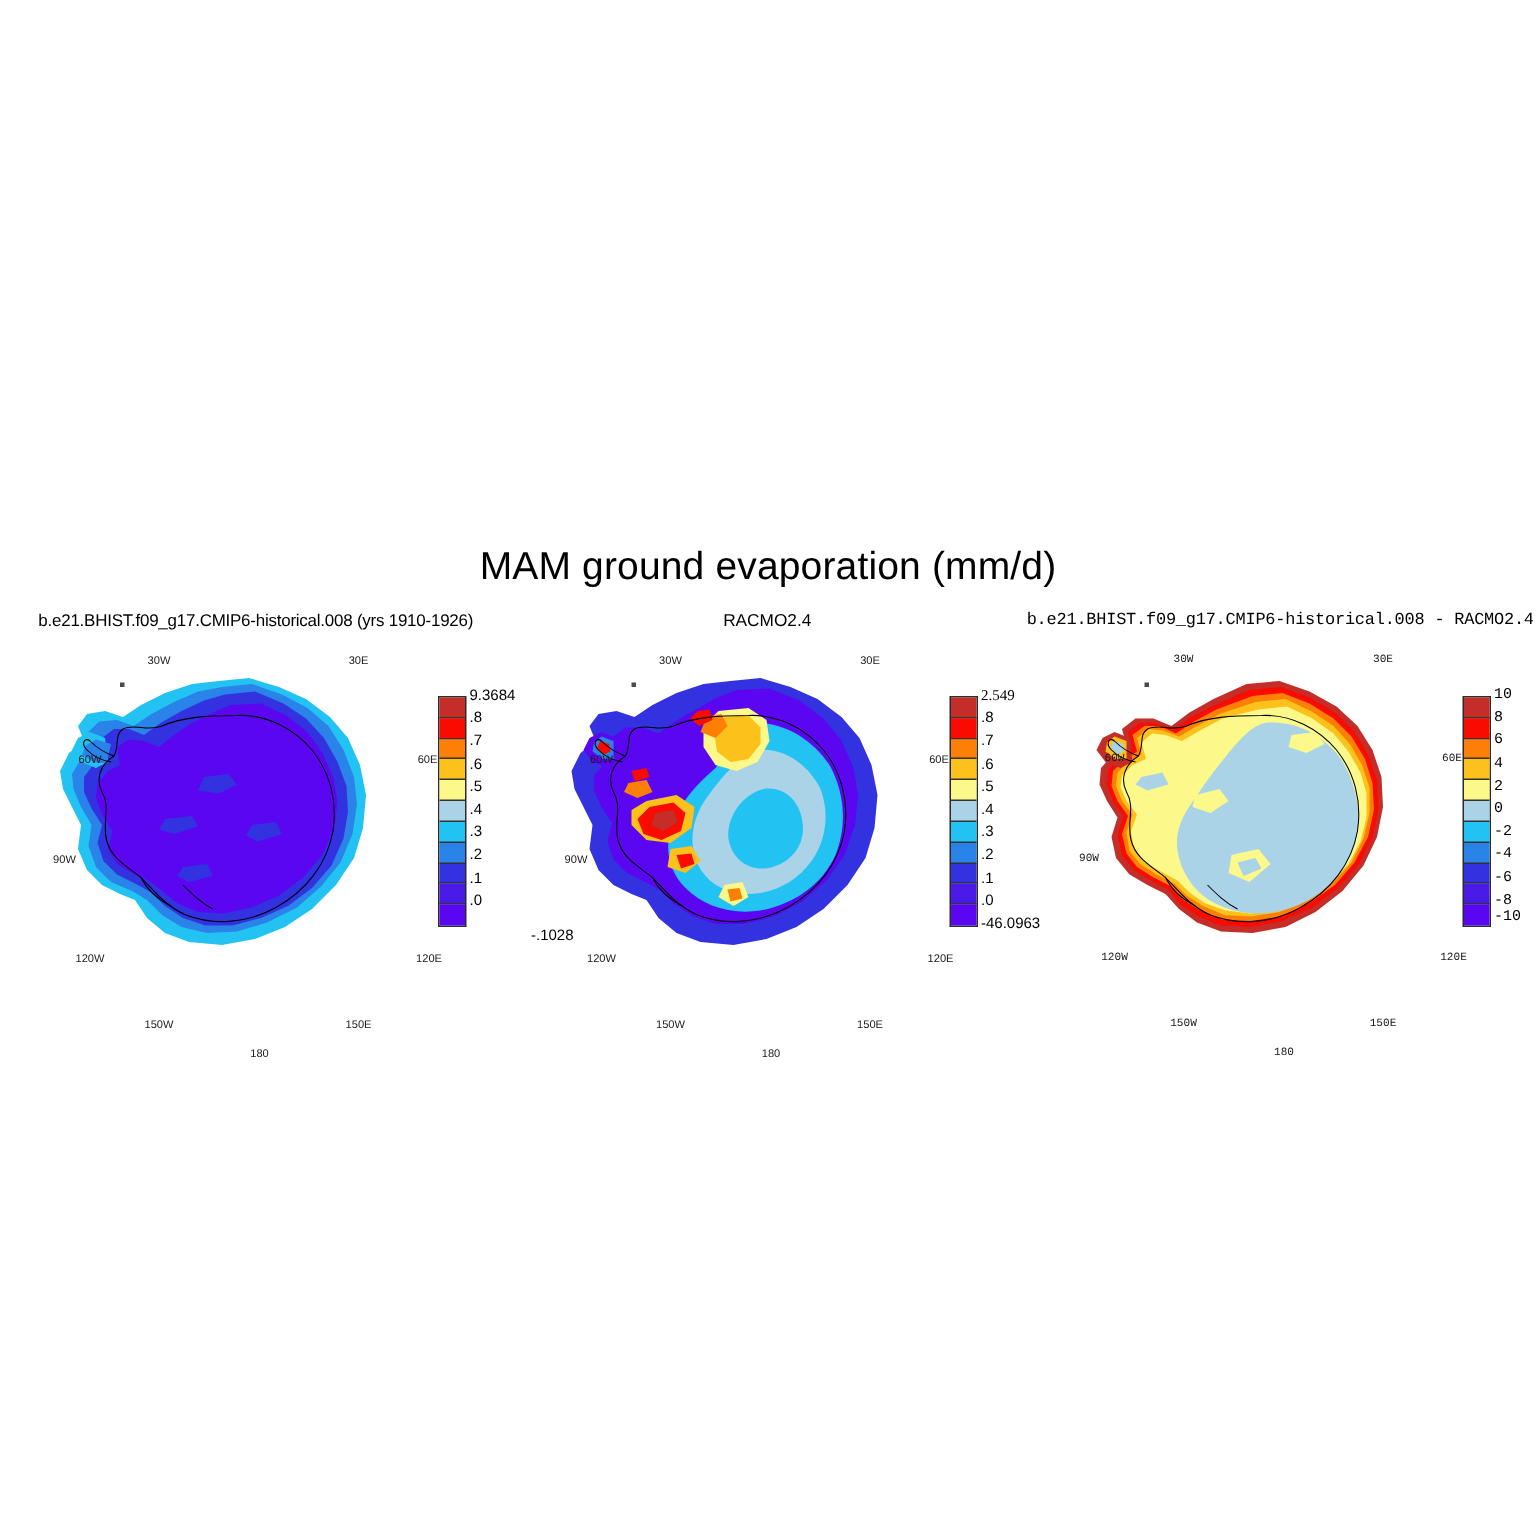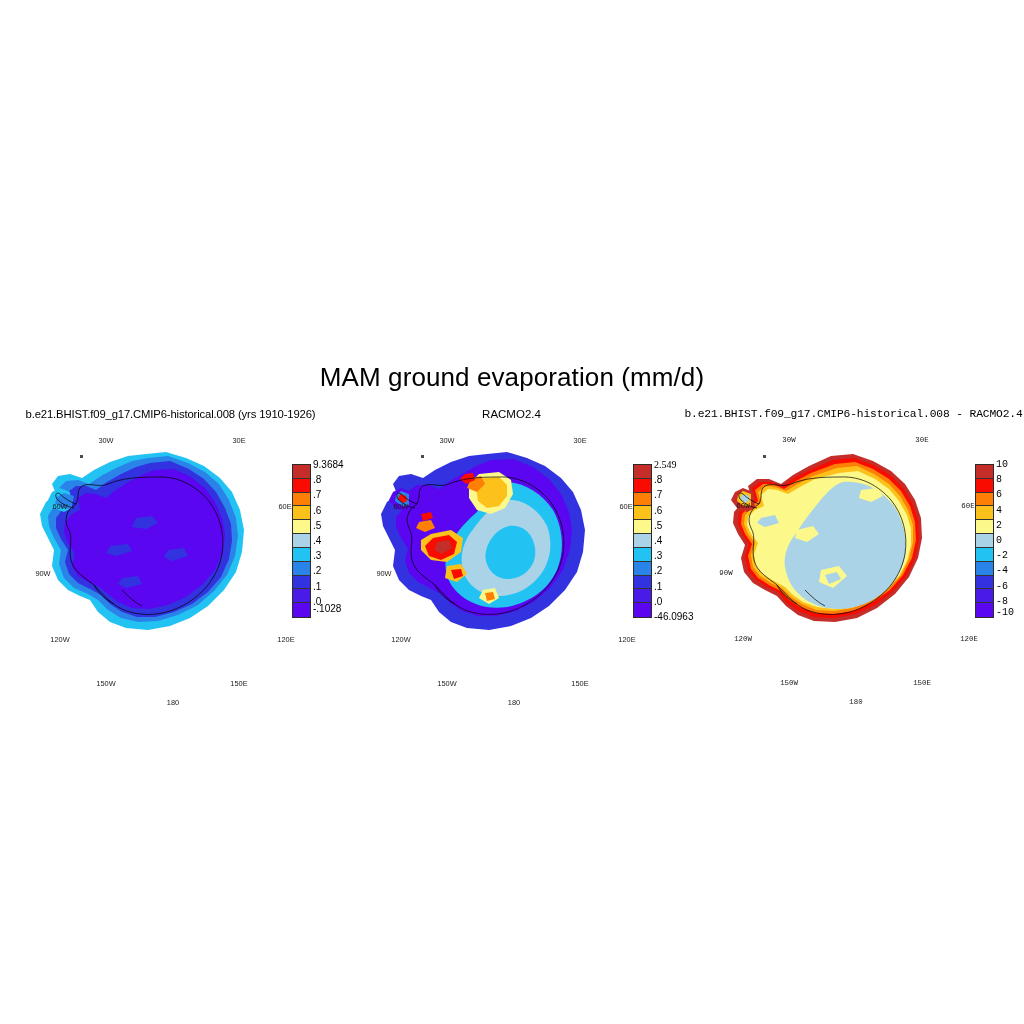--- a/index.html
+++ b/index.html
@@ -184,21 +184,21 @@
       <div class="tk" style="top:0px;">9.3684</div>
       <div class="tk" style="top:15.2px;">.8</div>
       <div class="tk" style="top:30.4px;">.7</div>
       <div class="tk" style="top:45.6px;">.6</div>
       <div class="tk" style="top:60.8px;">.5</div>
       <div class="tk" style="top:76px;">.4</div>
       <div class="tk" style="top:91.2px;">.3</div>
       <div class="tk" style="top:106.4px;">.2</div>
       <div class="tk" style="top:121.6px;">.1</div>
       <div class="tk" style="top:136.8px;">.0</div>
-      <div class="tk" style="top:144px;">-.1028</div>
+      <div class="tk" style="top:160px;margin-left:41px;">-.1028</div>
     </div>
   </div>
 
   <div class="panel" id="panel-1">
     <div class="panel-title">RACMO2.4</div>
     <div class="map-area">
       <div class="speck" style="left:62px; top:25px;"></div>
       <svg class="map-svg" viewBox="0 0 250 250">
         <g>
           <path d="M128 24 L148 22 L168 28 L186 36 L202 48 L214 62 L222 80 L226 100 L224 122 L218 142 L206 160 L190 176 L172 188 L152 196 L130 200 L108 198 L92 192 L80 182 L72 170 L62 166 L50 160 L40 150 L34 136 L36 120 L30 108 L24 96 L22 84 L28 72 L38 64 L34 54 L40 46 L52 44 L64 48 L76 40 L92 32 L110 26 Z" fill="#3232e0"></path>

